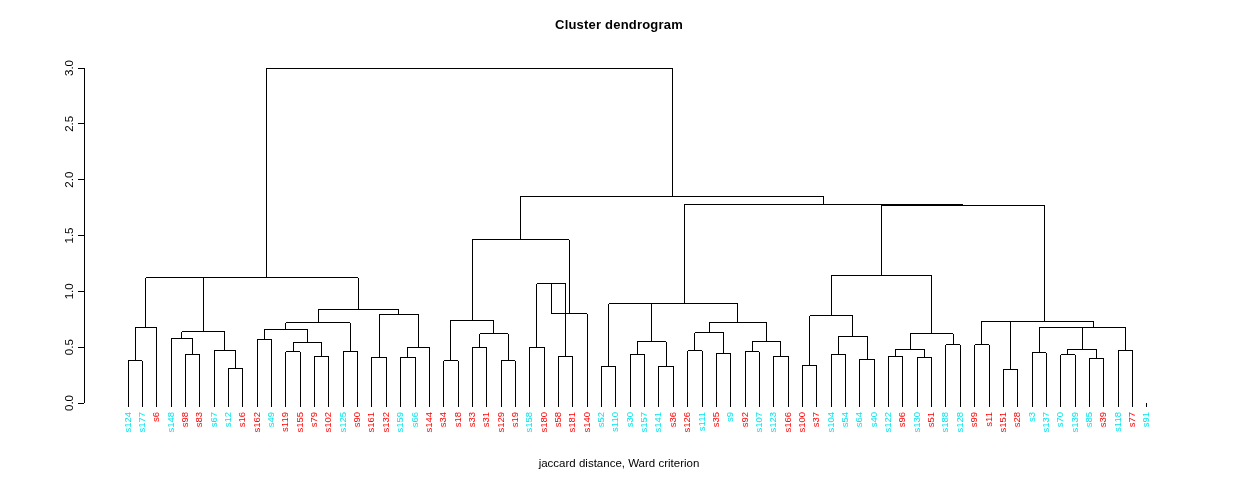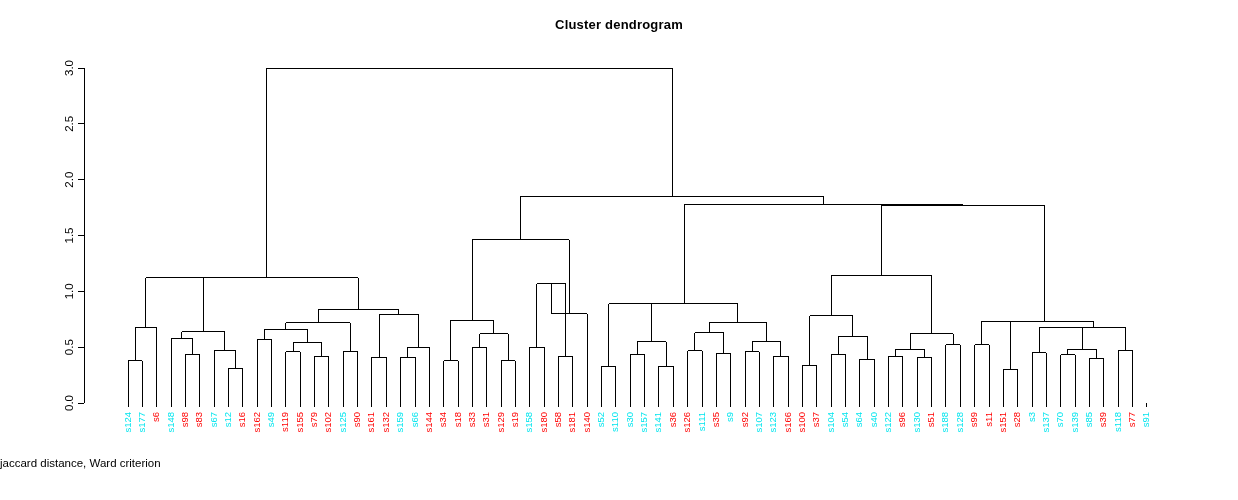--- a/index.html
+++ b/index.html
@@ -3,21 +3,21 @@
 <meta charset="utf-8">
 <style>
   html,body{margin:0;padding:0;background:#ffffff;}
   body{width:1238px;height:500px;font-family:"Liberation Sans",sans-serif;overflow:hidden;}
   #root{position:relative;width:1238px;height:494px;border-radius:26px;}
   #plot-title{
     position:absolute;left:0;top:17px;width:1238px;text-align:center;
     font-size:13px;font-weight:bold;color:#000;letter-spacing:.2px;
   }
   #x-caption{
-    position:absolute;left:0;top:457px;width:1238px;
+    position:absolute;left:0;top:457px;width:1238px;text-align:center;
     font-size:11.5px;color:#000;
   }
   #chart-svg{position:absolute;left:0;top:0;}
   .axis-tick-label{font-size:11.5px;fill:#000;font-family:"Liberation Sans",sans-serif;}
   .leaf-label{font-size:9.5px;font-family:"Liberation Sans",sans-serif;}
 </style>
 </head>
 <body>
 
 <div id="root">

